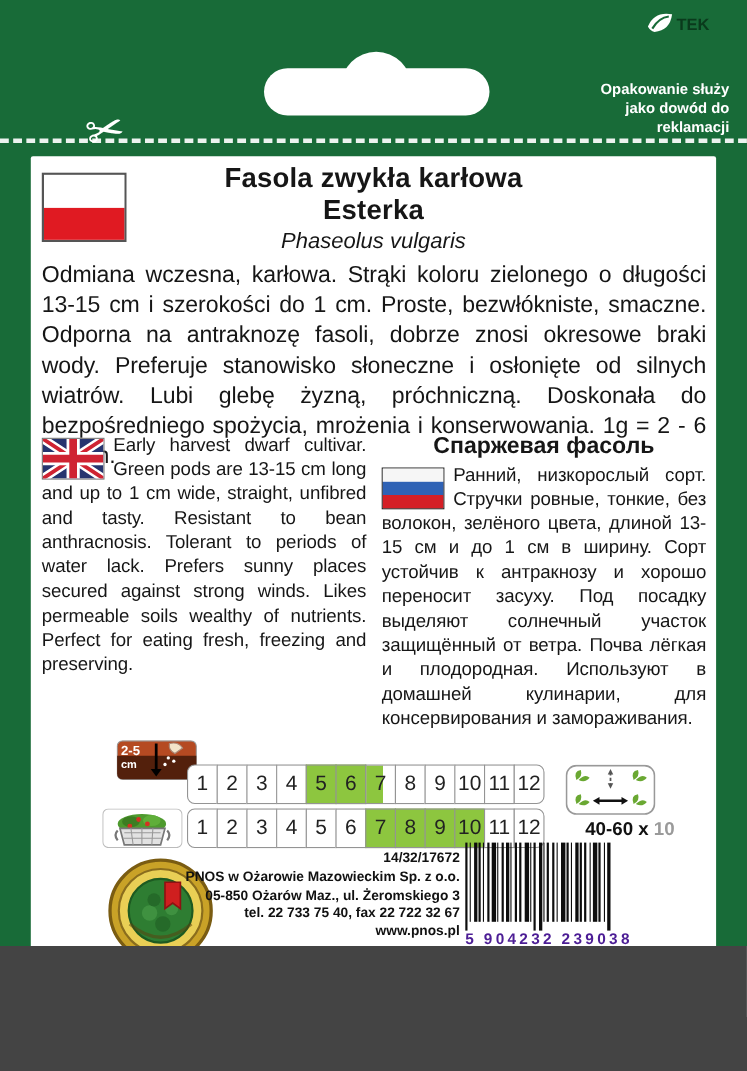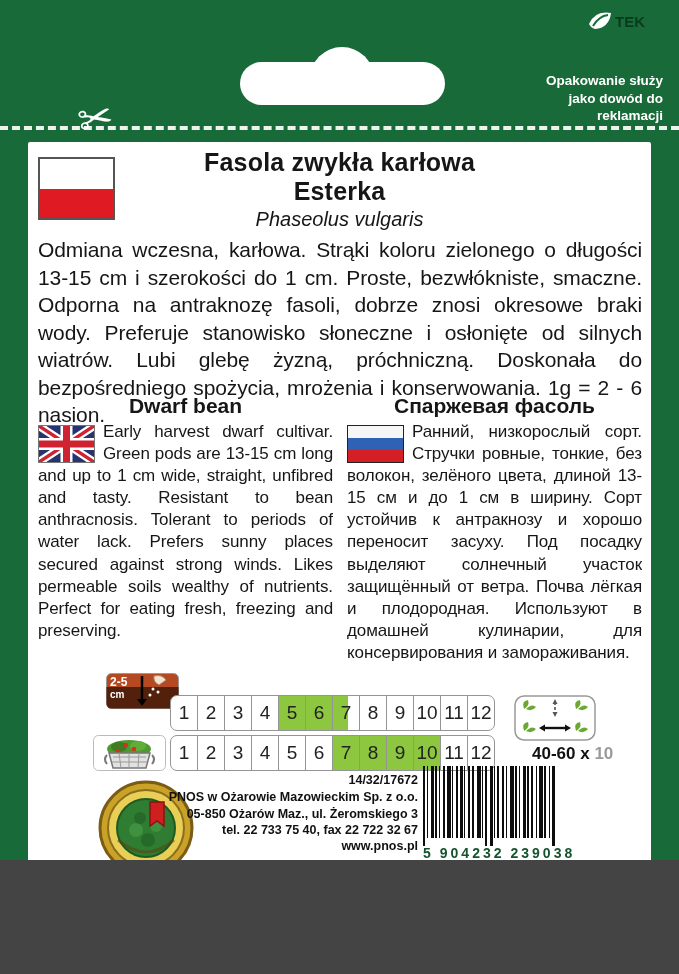--- a/index.html
+++ b/index.html
@@ -79,21 +79,21 @@
   .footer-text { position:absolute; left:60px; top:630px; width:330px;
     text-align:right; font-size:12.5px; font-weight:bold; line-height:1.3; color:#111; }
   .footer-text .quality { font-size:13.5px; }
   .footer-text .lot { margin-bottom:1px; }
   .barcode { position:absolute; left:395px; top:624px; width:160px; height:96px; }
   .bars { display:flex; align-items:flex-start; height:78px; }
   .bars .bar { background:#0d0d0d; height:72px; }
   .bars .bar.guard { height:80px; }
   .bars .gap { height:72px; }
   .bc-digits { margin-top:1px; font-size:14px; font-weight:bold; letter-spacing:3px;
-    color:#14532d; white-space:nowrap; }
+    color:#4c1d95; white-space:nowrap; }
   .bc-digits span { margin-right:6px; }
 </style>
 </head>
 <body>
 
 <div class="page">
 
   <div class="tek-logo">
     <svg width="78" height="28" viewBox="0 0 78 28">
       <path d="M4 16 Q10 2 26 5 Q24 20 10 21 Q6 20 4 16 Z" fill="#fff"></path>
@@ -121,21 +121,20 @@
     <div class="title-block">
       <div class="title-line">Fasola zwykła karłowa</div>
       <div class="title-line">Esterka</div>
       <div class="latin">Phaseolus vulgaris</div>
     </div>
 
     <div class="desc">Odmiana wczesna, karłowa. Strąki koloru zielonego o długości 13-15 cm i szerokości do 1 cm. Proste, bezwłókniste, smaczne. Odporna na antraknozę fasoli, dobrze znosi okresowe braki wody. Preferuje stanowisko słoneczne i osłonięte od silnych wiatrów. Lubi glebę żyzną, próchniczną. Doskonała do bezpośredniego spożycia, mrożenia i konserwowania. 1g = 2 - 6 nasion.</div>
 
     <div class="cols">
       <div class="col">
-        <h2>Dwarf bean</h2>
         <div class="body">
           <div class="flag-uk">
             <svg width="55" height="36" viewBox="0 0 55 36">
               <rect width="55" height="36" fill="#26346f"></rect>
               <path d="M0 0 L55 36 M55 0 L0 36" stroke="#fff" stroke-width="8"></path>
               <path d="M0 0 L55 36 M55 0 L0 36" stroke="#cf2332" stroke-width="3.5"></path>
               <path d="M27.5 0 V36 M0 18 H55" stroke="#fff" stroke-width="12"></path>
               <path d="M27.5 0 V36 M0 18 H55" stroke="#cf2332" stroke-width="7"></path>
             </svg>
           </div>

